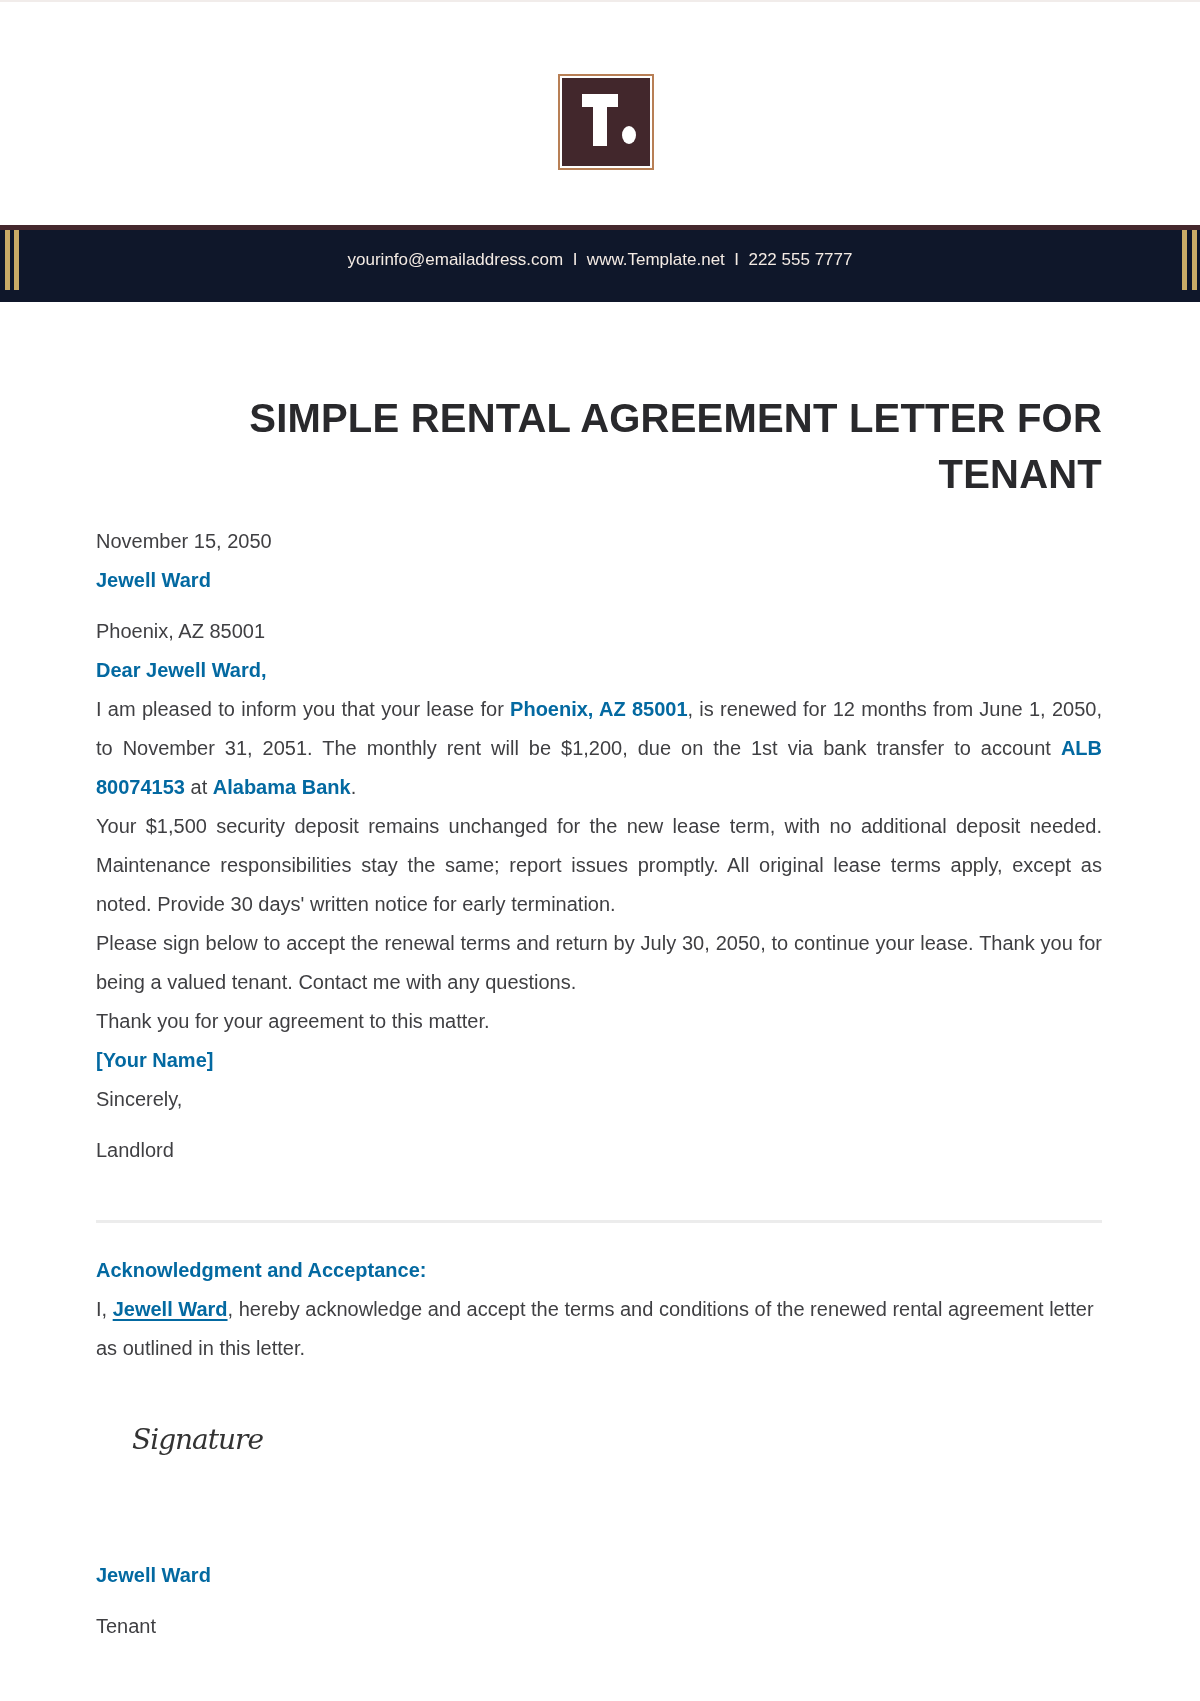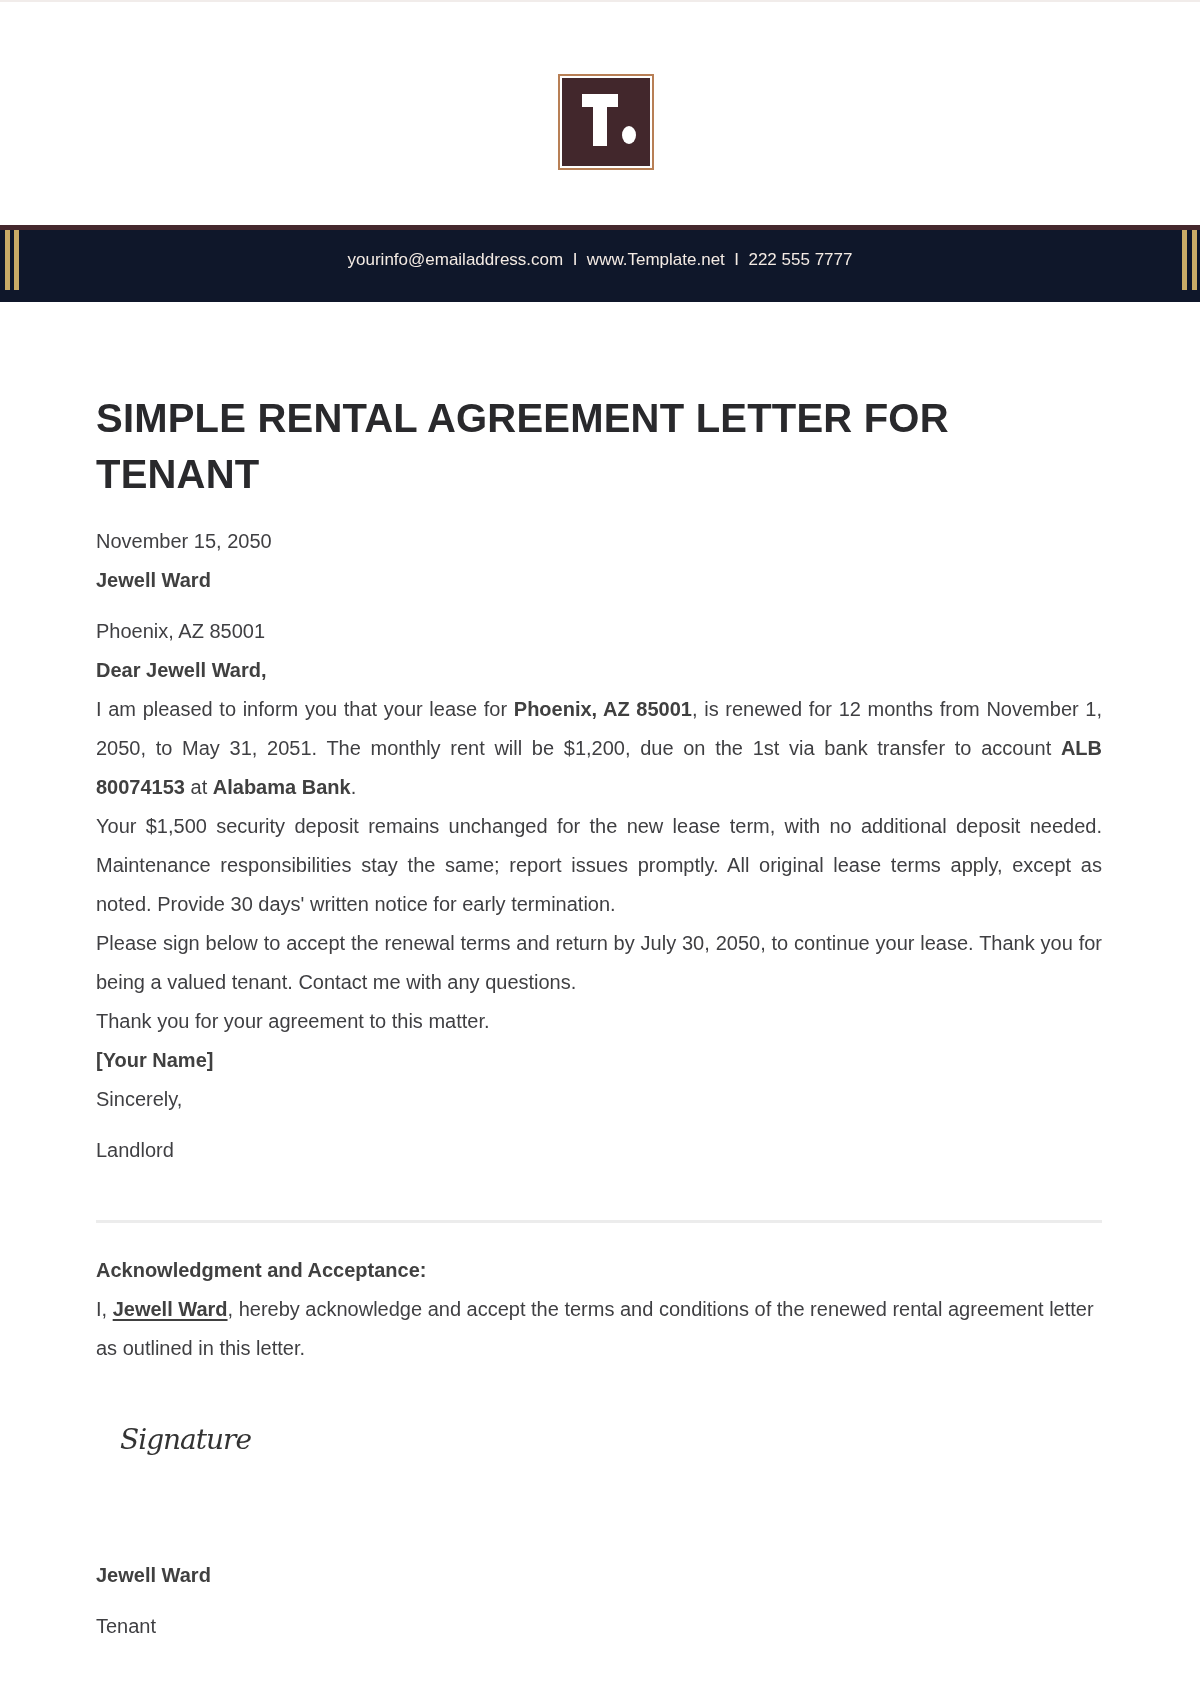--- a/index.html
+++ b/index.html
@@ -9,23 +9,23 @@
   .logo-inner { width:100%; height:100%; background:#42272c; position:relative; }
   .logo-t { position:absolute; left:20px; top:16px; width:36px; height:52px; }
   .logo-t .bar { position:absolute; left:0; top:0; width:36px; height:13px; background:#fff; }
   .logo-t .stem { position:absolute; left:11px; top:0; width:14px; height:52px; background:#fff; }
   .logo-dot { position:absolute; left:60px; top:48px; width:14px; height:18px; border-radius:50%; background:#fff; }
   .band-dark { position:absolute; left:0; top:225px; width:1200px; height:5px; background:#45282d; }
   .band { position:absolute; left:0; top:230px; width:1200px; height:72px; background:#0f172a; }
   .band .stripe { position:absolute; top:0; width:5px; height:60px; background:#c9ab66; }
   .band-text { position:absolute; left:0; top:0; width:1200px; height:60px; line-height:60px; text-align:center; color:#f4ebe4; font-size:17px; }
   .content { position:absolute; left:96px; top:390px; width:1006px; }
-  h1 { margin:0; text-align:left; font-size:40px; line-height:56px; font-weight:bold; color:#29292c; letter-spacing:0.2px; }
+  h1 { margin:0; text-align:right; font-size:40px; line-height:56px; font-weight:bold; color:#29292c; letter-spacing:0.2px; }
   .p { font-size:20px; line-height:39px; margin:0; }
-  .b { font-weight:bold; color:#404040; }
+  .b { font-weight:bold; color:#0369a1; }
   .just { text-align:justify; }
   .gap8 { margin-top:12px; }
   .divider { height:3px; background:#ececec; margin:0; }
   .signature { font-family:"DejaVu Serif", serif; font-style:italic; font-size:28px; color:#333; letter-spacing:-1px; }
   u { text-underline-offset:3px; }
 </style>
 </head>
 <body>
 
 <div class="topline"></div>
@@ -60,33 +60,33 @@
     <span>SIMPLE RENTAL AGREEMENT LETTER FOR</span><br>
     <span>TENANT</span>
   </h1>
 
   <p class="p" style="margin-top:20px">November 15, 2050</p>
   <p class="p b">Jewell Ward</p>
   <p class="p gap8">Phoenix, AZ 85001</p>
   <p class="p b">Dear Jewell Ward,</p>
 
   <p class="p just">
-    <span>I am pleased to inform you that your lease for </span><span class="b">Phoenix, AZ 85001</span><span>, is renewed for 12 months from November 1, 2050, to May 31, 2051. The monthly rent will be $1,200, due on the 1st via bank transfer to account </span><span class="b">ALB 80074153</span><span> at </span><span class="b">Alabama Bank</span><span>.</span>
+    <span>I am pleased to inform you that your lease for </span><span class="b">Phoenix, AZ 85001</span><span>, is renewed for 12 months from June 1, 2050, to November 31, 2051. The monthly rent will be $1,200, due on the 1st via bank transfer to account </span><span class="b">ALB 80074153</span><span> at </span><span class="b">Alabama Bank</span><span>.</span>
   </p>
   <p class="p just">Your $1,500 security deposit remains unchanged for the new lease term, with no additional deposit needed. Maintenance responsibilities stay the same; report issues promptly. All original lease terms apply, except as noted. Provide 30 days' written notice for early termination.</p>
   <p class="p just">Please sign below to accept the renewal terms and return by July 30, 2050, to continue your lease. Thank you for being a valued tenant. Contact me with any questions.</p>
   <p class="p">Thank you for your agreement to this matter.</p>
   <p class="p b">[Your Name]</p>
   <p class="p">Sincerely,</p>
   <p class="p gap8">Landlord</p>
 
   <div class="divider" style="margin-top:50px"></div>
 
   <p class="p b" style="margin-top:28px">Acknowledgment and Acceptance:</p>
   <p class="p">
     <span>I, </span><u class="b">Jewell Ward</u><span>, hereby acknowledge and accept the terms and conditions of the renewed rental agreement letter as outlined in this letter.</span>
   </p>
 
-  <div class="signature" style="margin-top:52px; margin-left:24px; height:40px; line-height:40px">Signature</div>
+  <div class="signature" style="margin-top:52px; margin-left:36px; height:40px; line-height:40px">Signature</div>
 
   <p class="p b" style="margin-top:96px">Jewell Ward</p>
   <p class="p gap8">Tenant</p>
 </div>
 
 </body></html>

